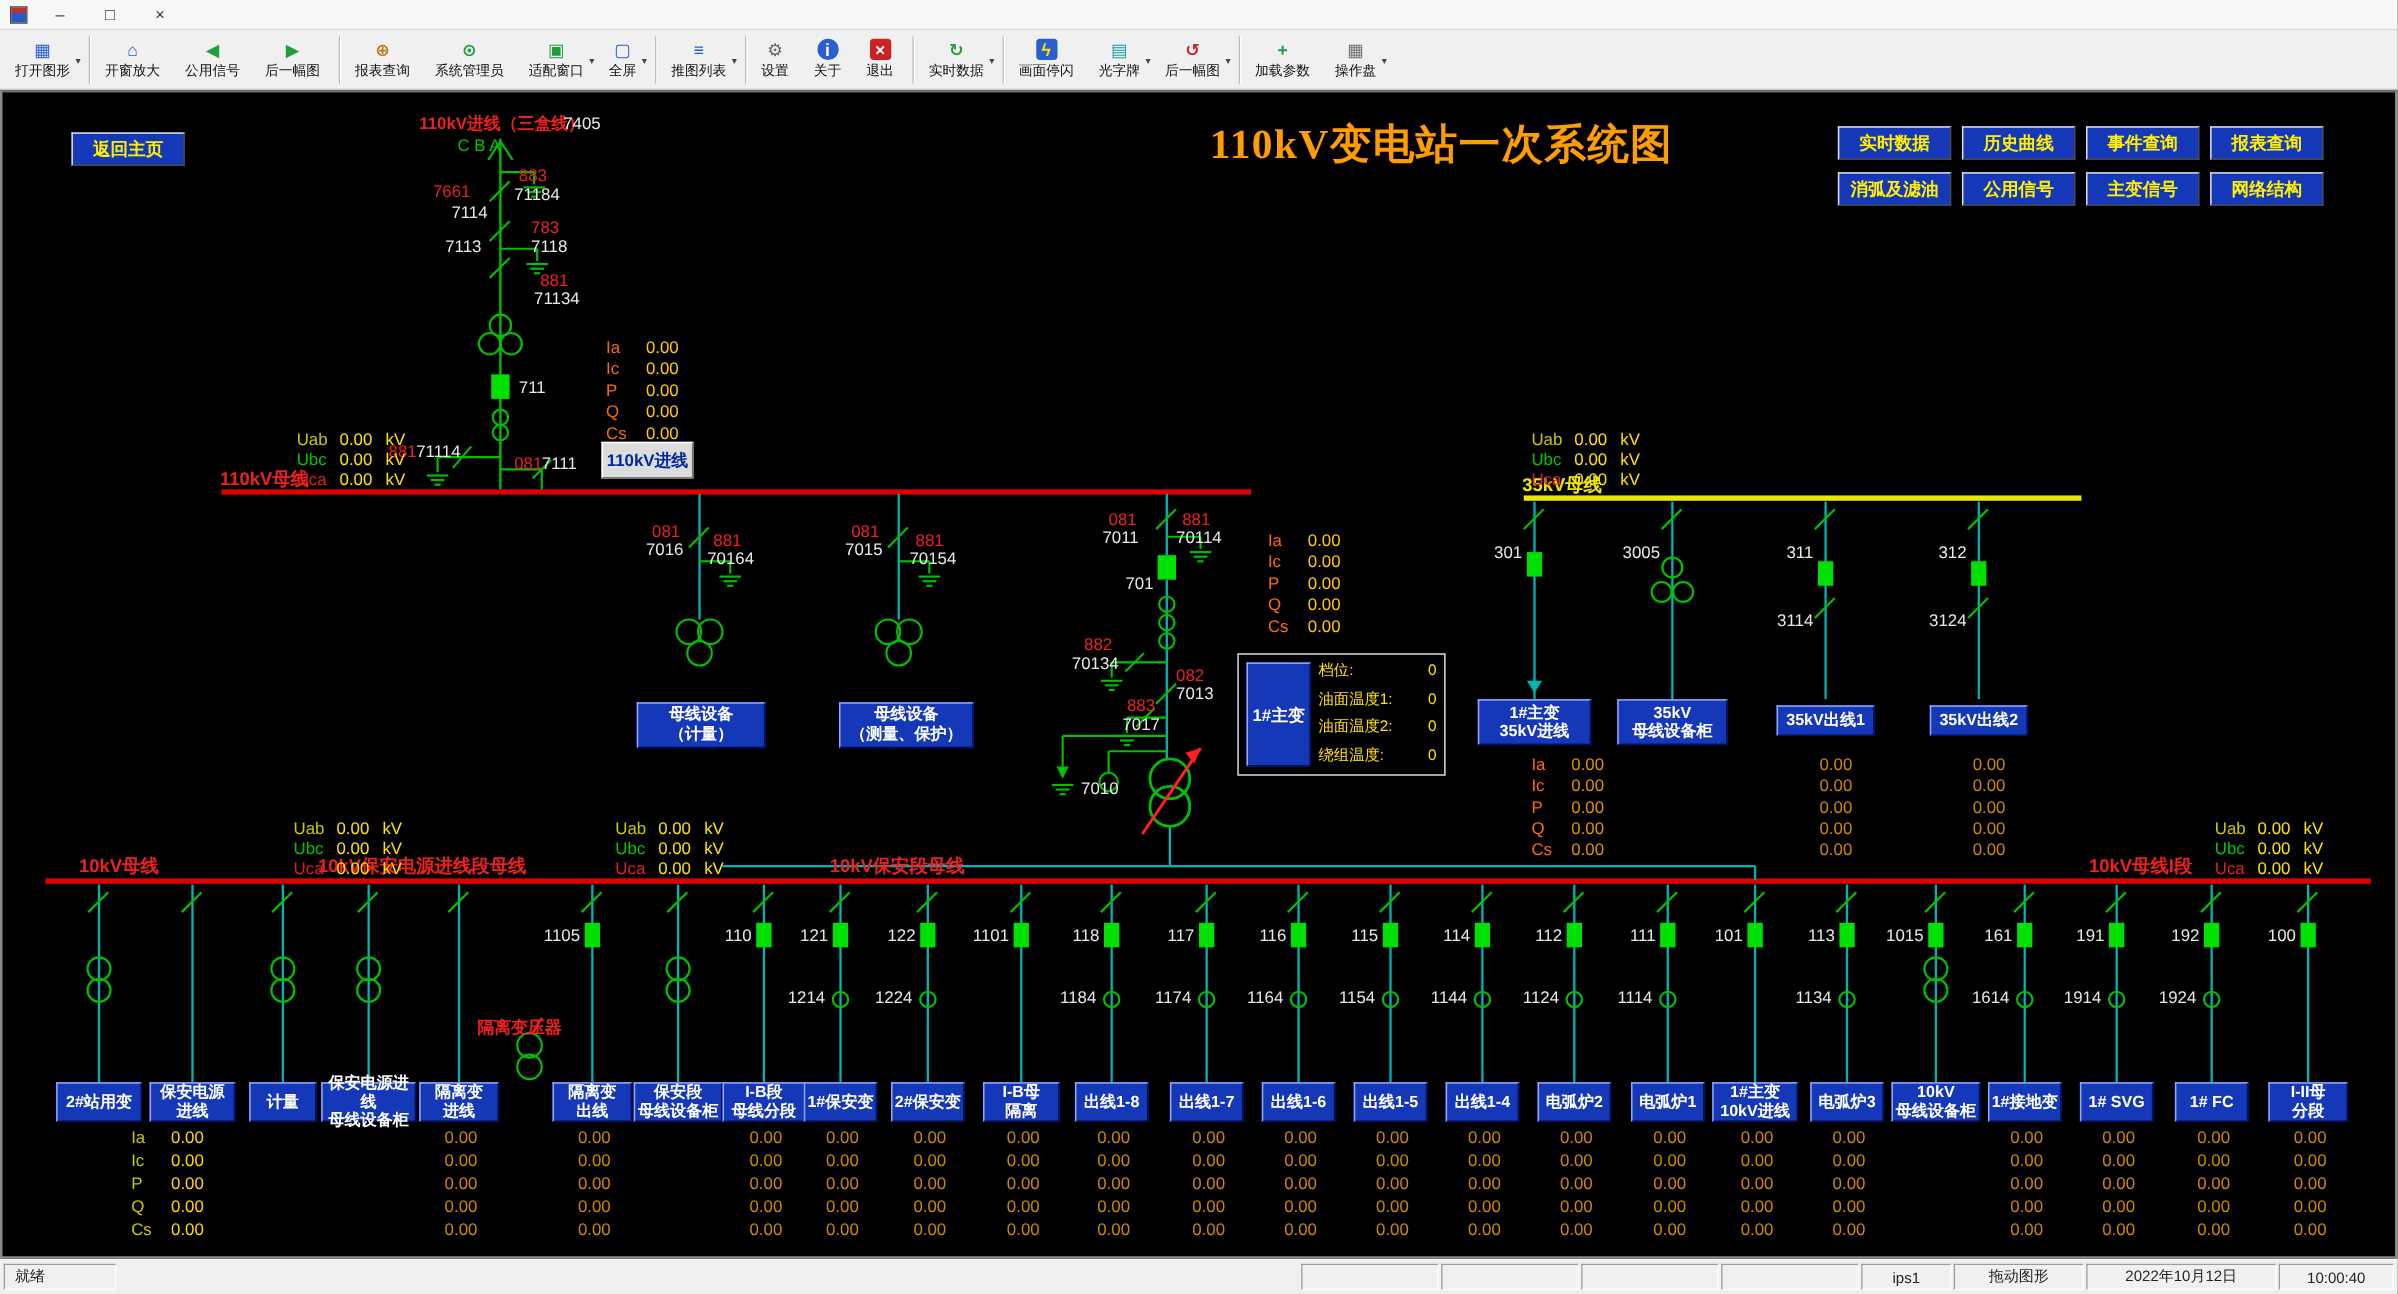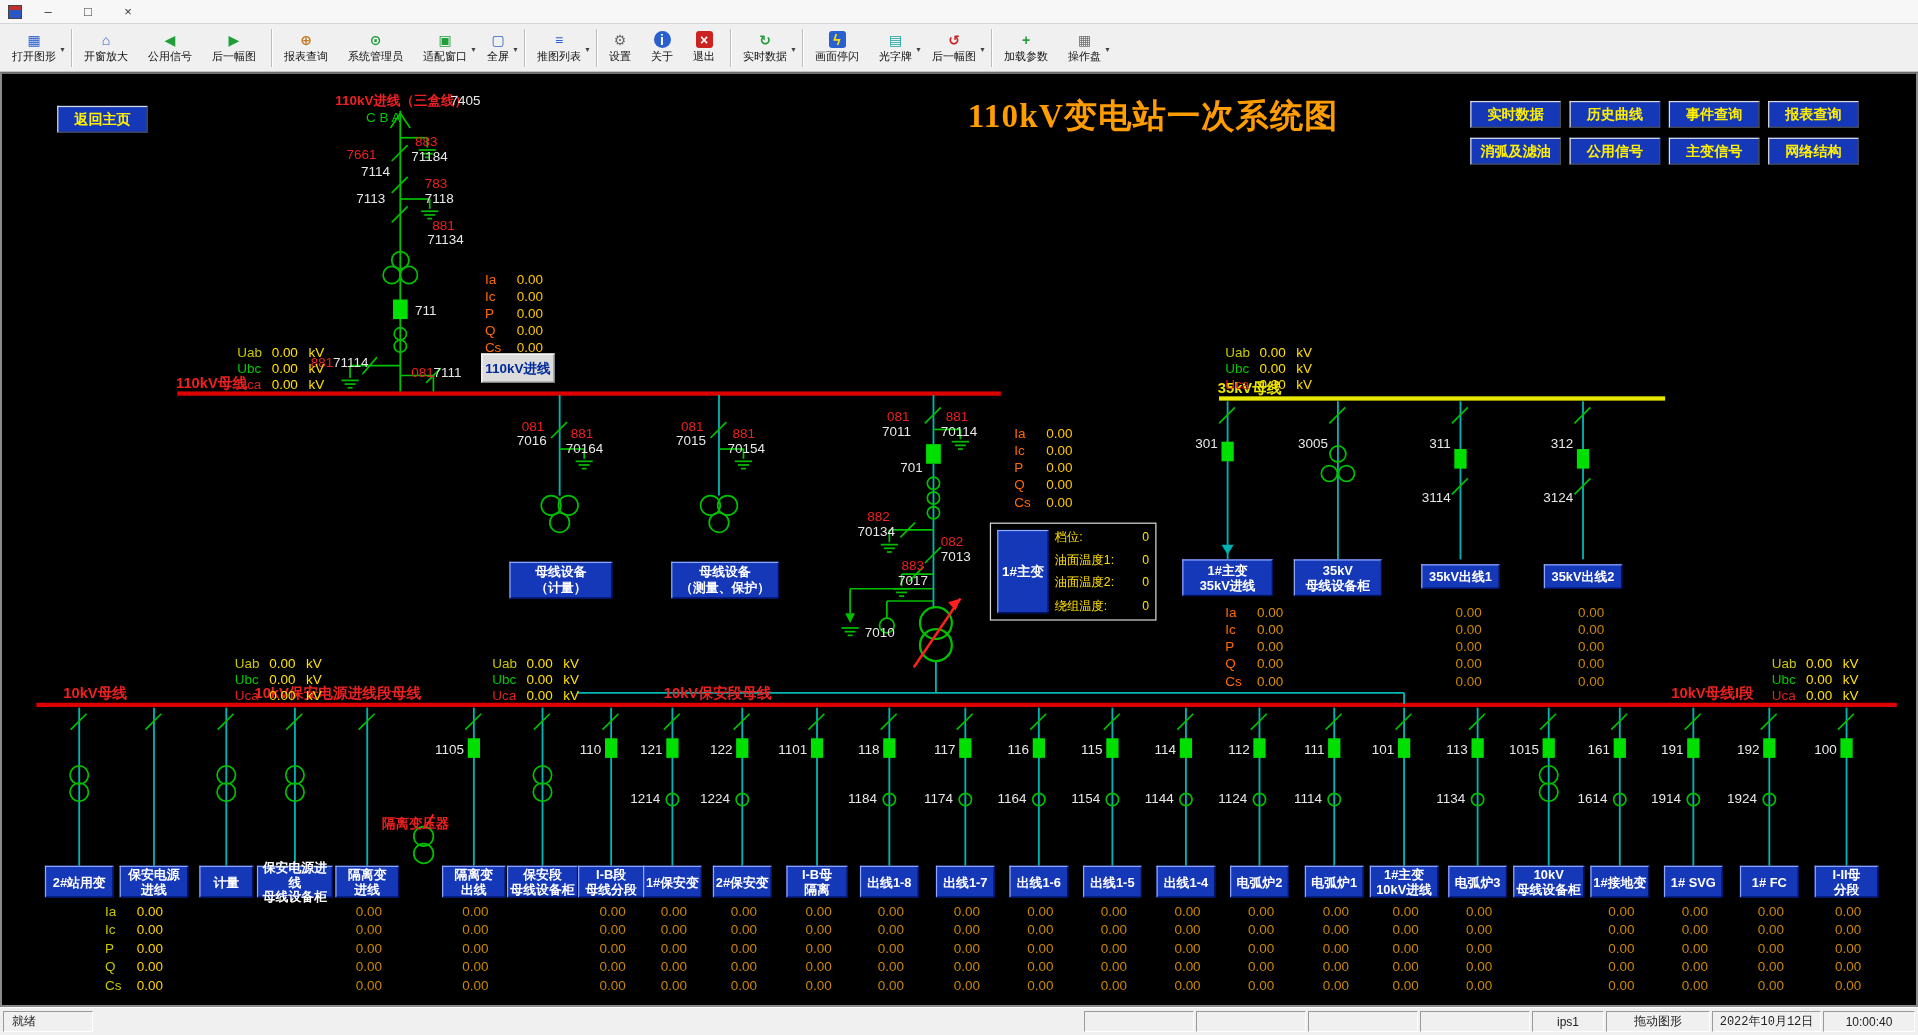--- a/index.html
+++ b/index.html
@@ -764,15 +764,15 @@
 
 <div class="statusbar">
   <div class="sb-cell sb-ready">就绪</div>
   <div class="sb-fill"></div>
   <div class="sb-cell" style="width:110px;"></div>
   <div class="sb-cell" style="width:110px;"></div>
   <div class="sb-cell" style="width:110px;"></div>
   <div class="sb-cell" style="width:110px;"></div>
   <div class="sb-cell" style="width:72px;">ips1</div>
   <div class="sb-cell" style="width:104px;">拖动图形</div>
-  <div class="sb-cell" style="width:109px;font-family:Liberation Mono, monospace;">2022年10月12日</div>
+  <div class="sb-cell" style="width:152px;">2022年10月12日</div>
   <div class="sb-cell" style="width:92px;">10:00:40</div>
 </div>
 
 </body></html>

